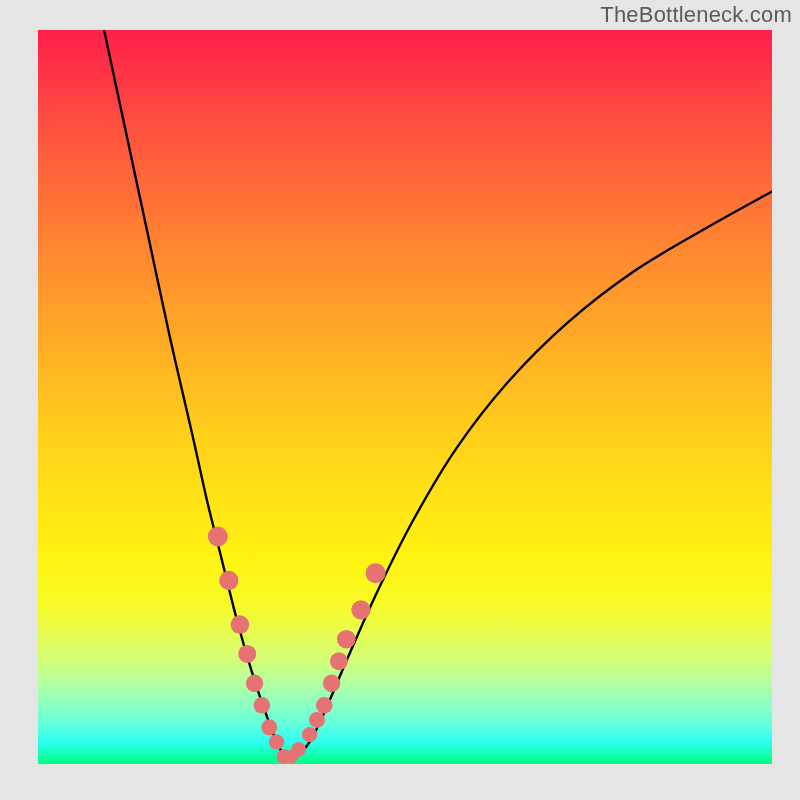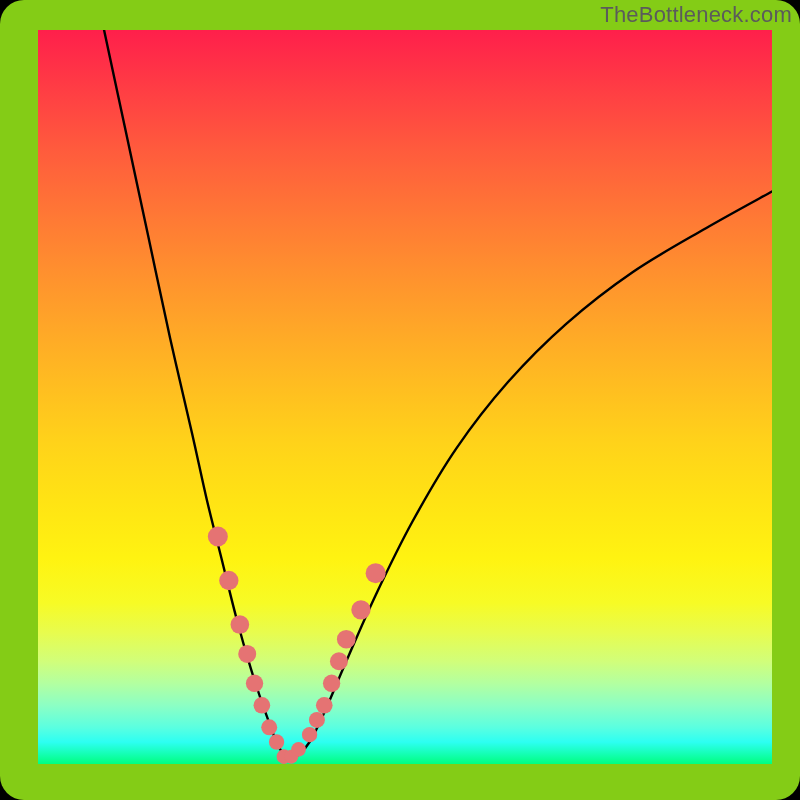--- a/index.html
+++ b/index.html
@@ -8,22 +8,21 @@
     width: 800px;
     height: 800px;
     background: #000;
     overflow: hidden;
     font-family: Arial, Helvetica, sans-serif;
   }
   .outer {
     position: relative;
     width: 800px;
     height: 800px;
-    background: #84cc16;
-    border-radius: 24px;
+    background: #e5e5e5;
   }
   .attribution {
     position: absolute;
     top: 2px;
     right: 8px;
     color: #5b5b5b;
     font-size: 22px;
     font-weight: 500;
     letter-spacing: 0.2px;
     z-index: 20;

